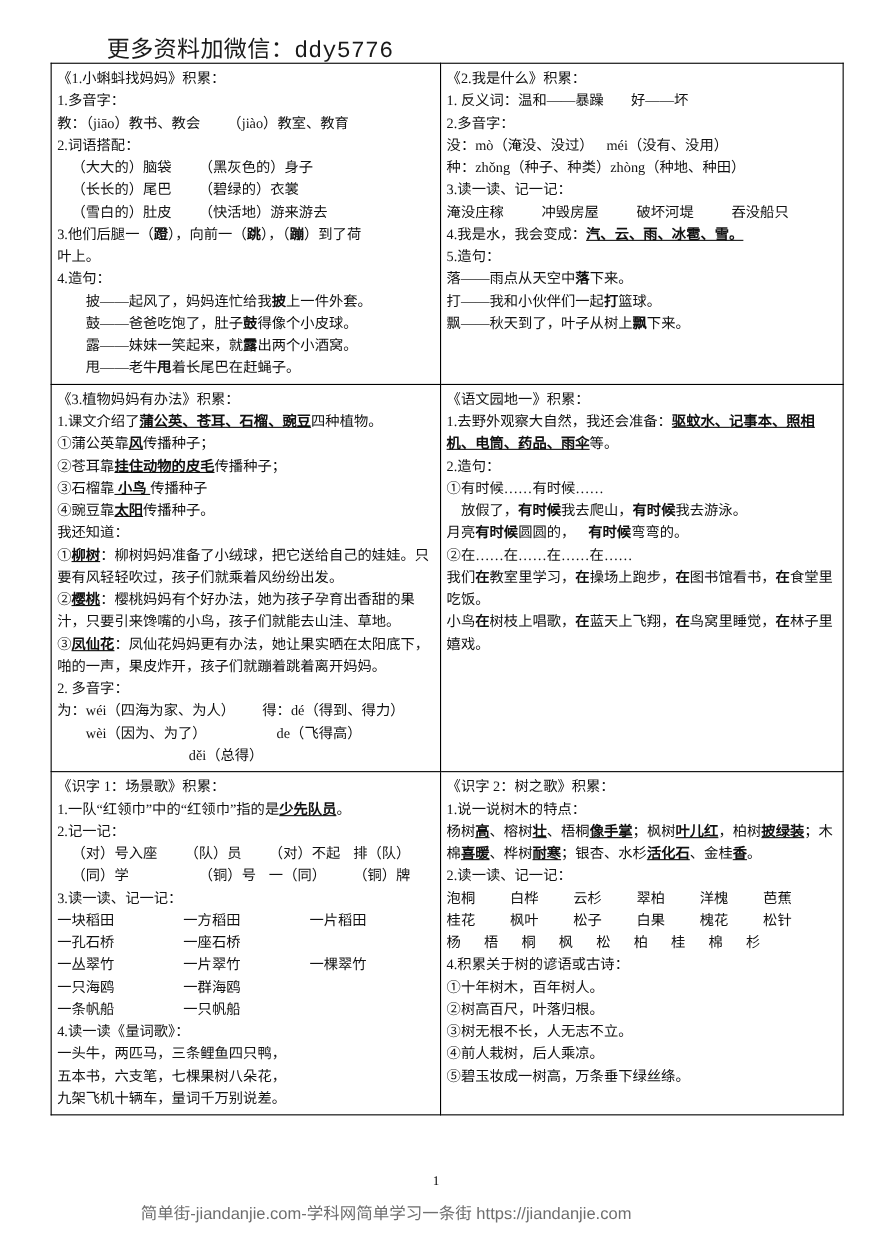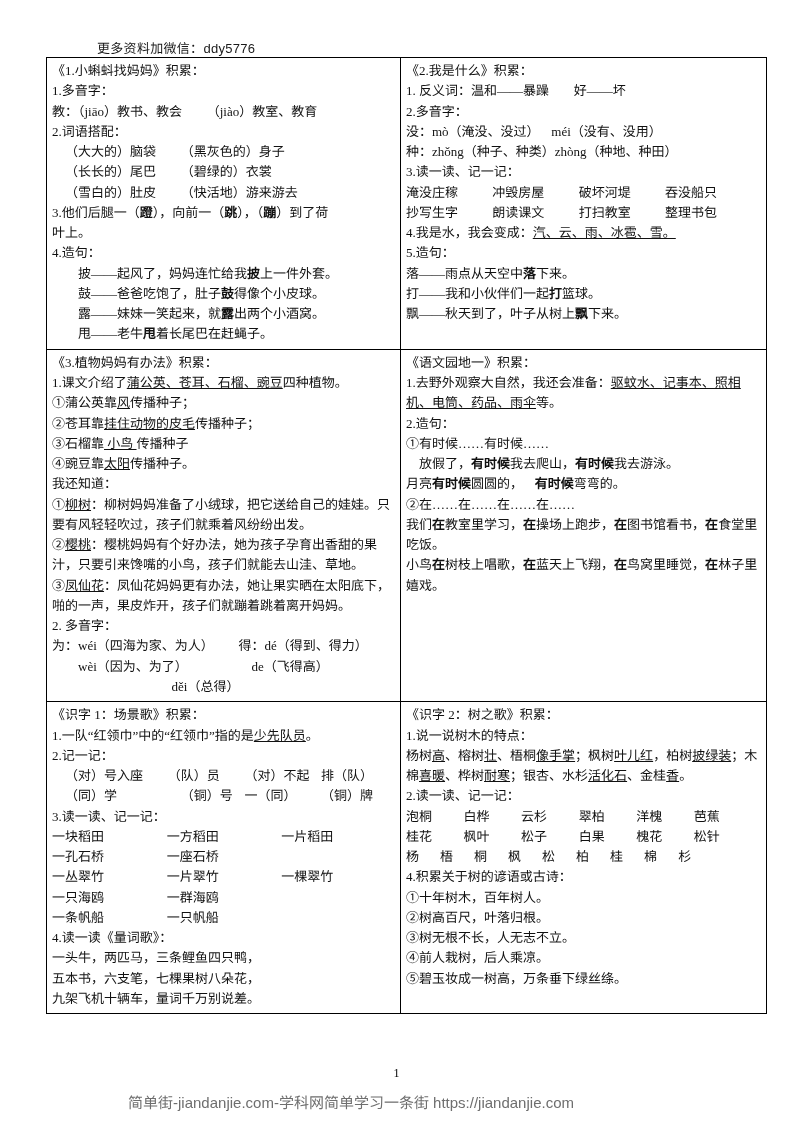--- a/index.html
+++ b/index.html
@@ -17,26 +17,26 @@
     overflow: hidden;
   }
   .page {
     width: 793px;
     height: 1122px;
     position: relative;
     box-sizing: border-box;
   }
   .watermark-top {
     position: absolute;
-    top: 38px;
+    top: 28px;
     left: 97px;
-    font-size: 13px;
+    font-size: 21px;
     letter-spacing: 0.3px;
     color: #1a1a1a;
-    font-family: Liberation Sans, sans-serif;
+    font-family: Liberation Mono, monospace;
     white-space: nowrap;
   }
   .doc-table {
     position: absolute;
     top: 57px;
     left: 46px;
     width: 702px;
     border-collapse: collapse;
     table-layout: fixed;
   }
@@ -54,21 +54,21 @@
     white-space: nowrap;
     margin: 0;
     padding: 0;
   }
   .ln.wrapline { white-space: normal; }
   .ind1 { padding-left: 1em; }
   .ind2 { padding-left: 2em; }
   .ind9 { padding-left: 9.2em; }
 
   b, .b { font-weight: bold; }
-  .bu { font-weight: normal; text-decoration: underline; margin-top: 24px; }
+  .bu { font-weight: bold; text-decoration: underline; margin-top: 24px; }
 
   .sp1 { display: inline-block; width: 0.9em; }
   .sp2 { display: inline-block; width: 1.9em; }
   .sp3 { display: inline-block; width: 3em; }
 
   .cols3 { display: table; width: 100%; }
   .cols3 > span {
     display: table-cell;
     width: 33.3%;
     white-space: nowrap;
@@ -141,26 +141,20 @@
         <div class="ln">2.多音字：</div>
         <div class="ln"><span>没：mò（淹没、没过）</span><span class="sp1"></span><span>méi（没有、没用）</span></div>
         <div class="ln"><span>种：zhǒng（种子、种类）</span><span>zhòng（种地、种田）</span></div>
         <div class="ln">3.读一读、记一记：</div>
         <div class="wordgrid">
           <span>淹没庄稼</span>
               <span>冲毁房屋</span>
               <span>破坏河堤</span>
               <span>吞没船只</span>
         </div>
-        <div class="wordgrid">
-          <span>抄写生字</span>
-              <span>朗读课文</span>
-              <span>打扫教室</span>
-              <span>整理书包</span>
-        </div>
         <div class="ln"><span>4.我是水，我会变成：</span><span class="bu">汽、云、雨、冰雹、雪。</span></div>
         <div class="ln">5.造句：</div>
         <div class="ln"><span>落——雨点从天空中</span><b>落</b><span>下来。</span></div>
         <div class="ln"><span>打——我和小伙伴们一起</span><b>打</b><span>篮球。</span></div>
         <div class="ln"><span>飘——秋天到了，叶子从树上</span><b>飘</b><span>下来。</span></div>
       </td>
     </tr>
 
     <tr>
 

